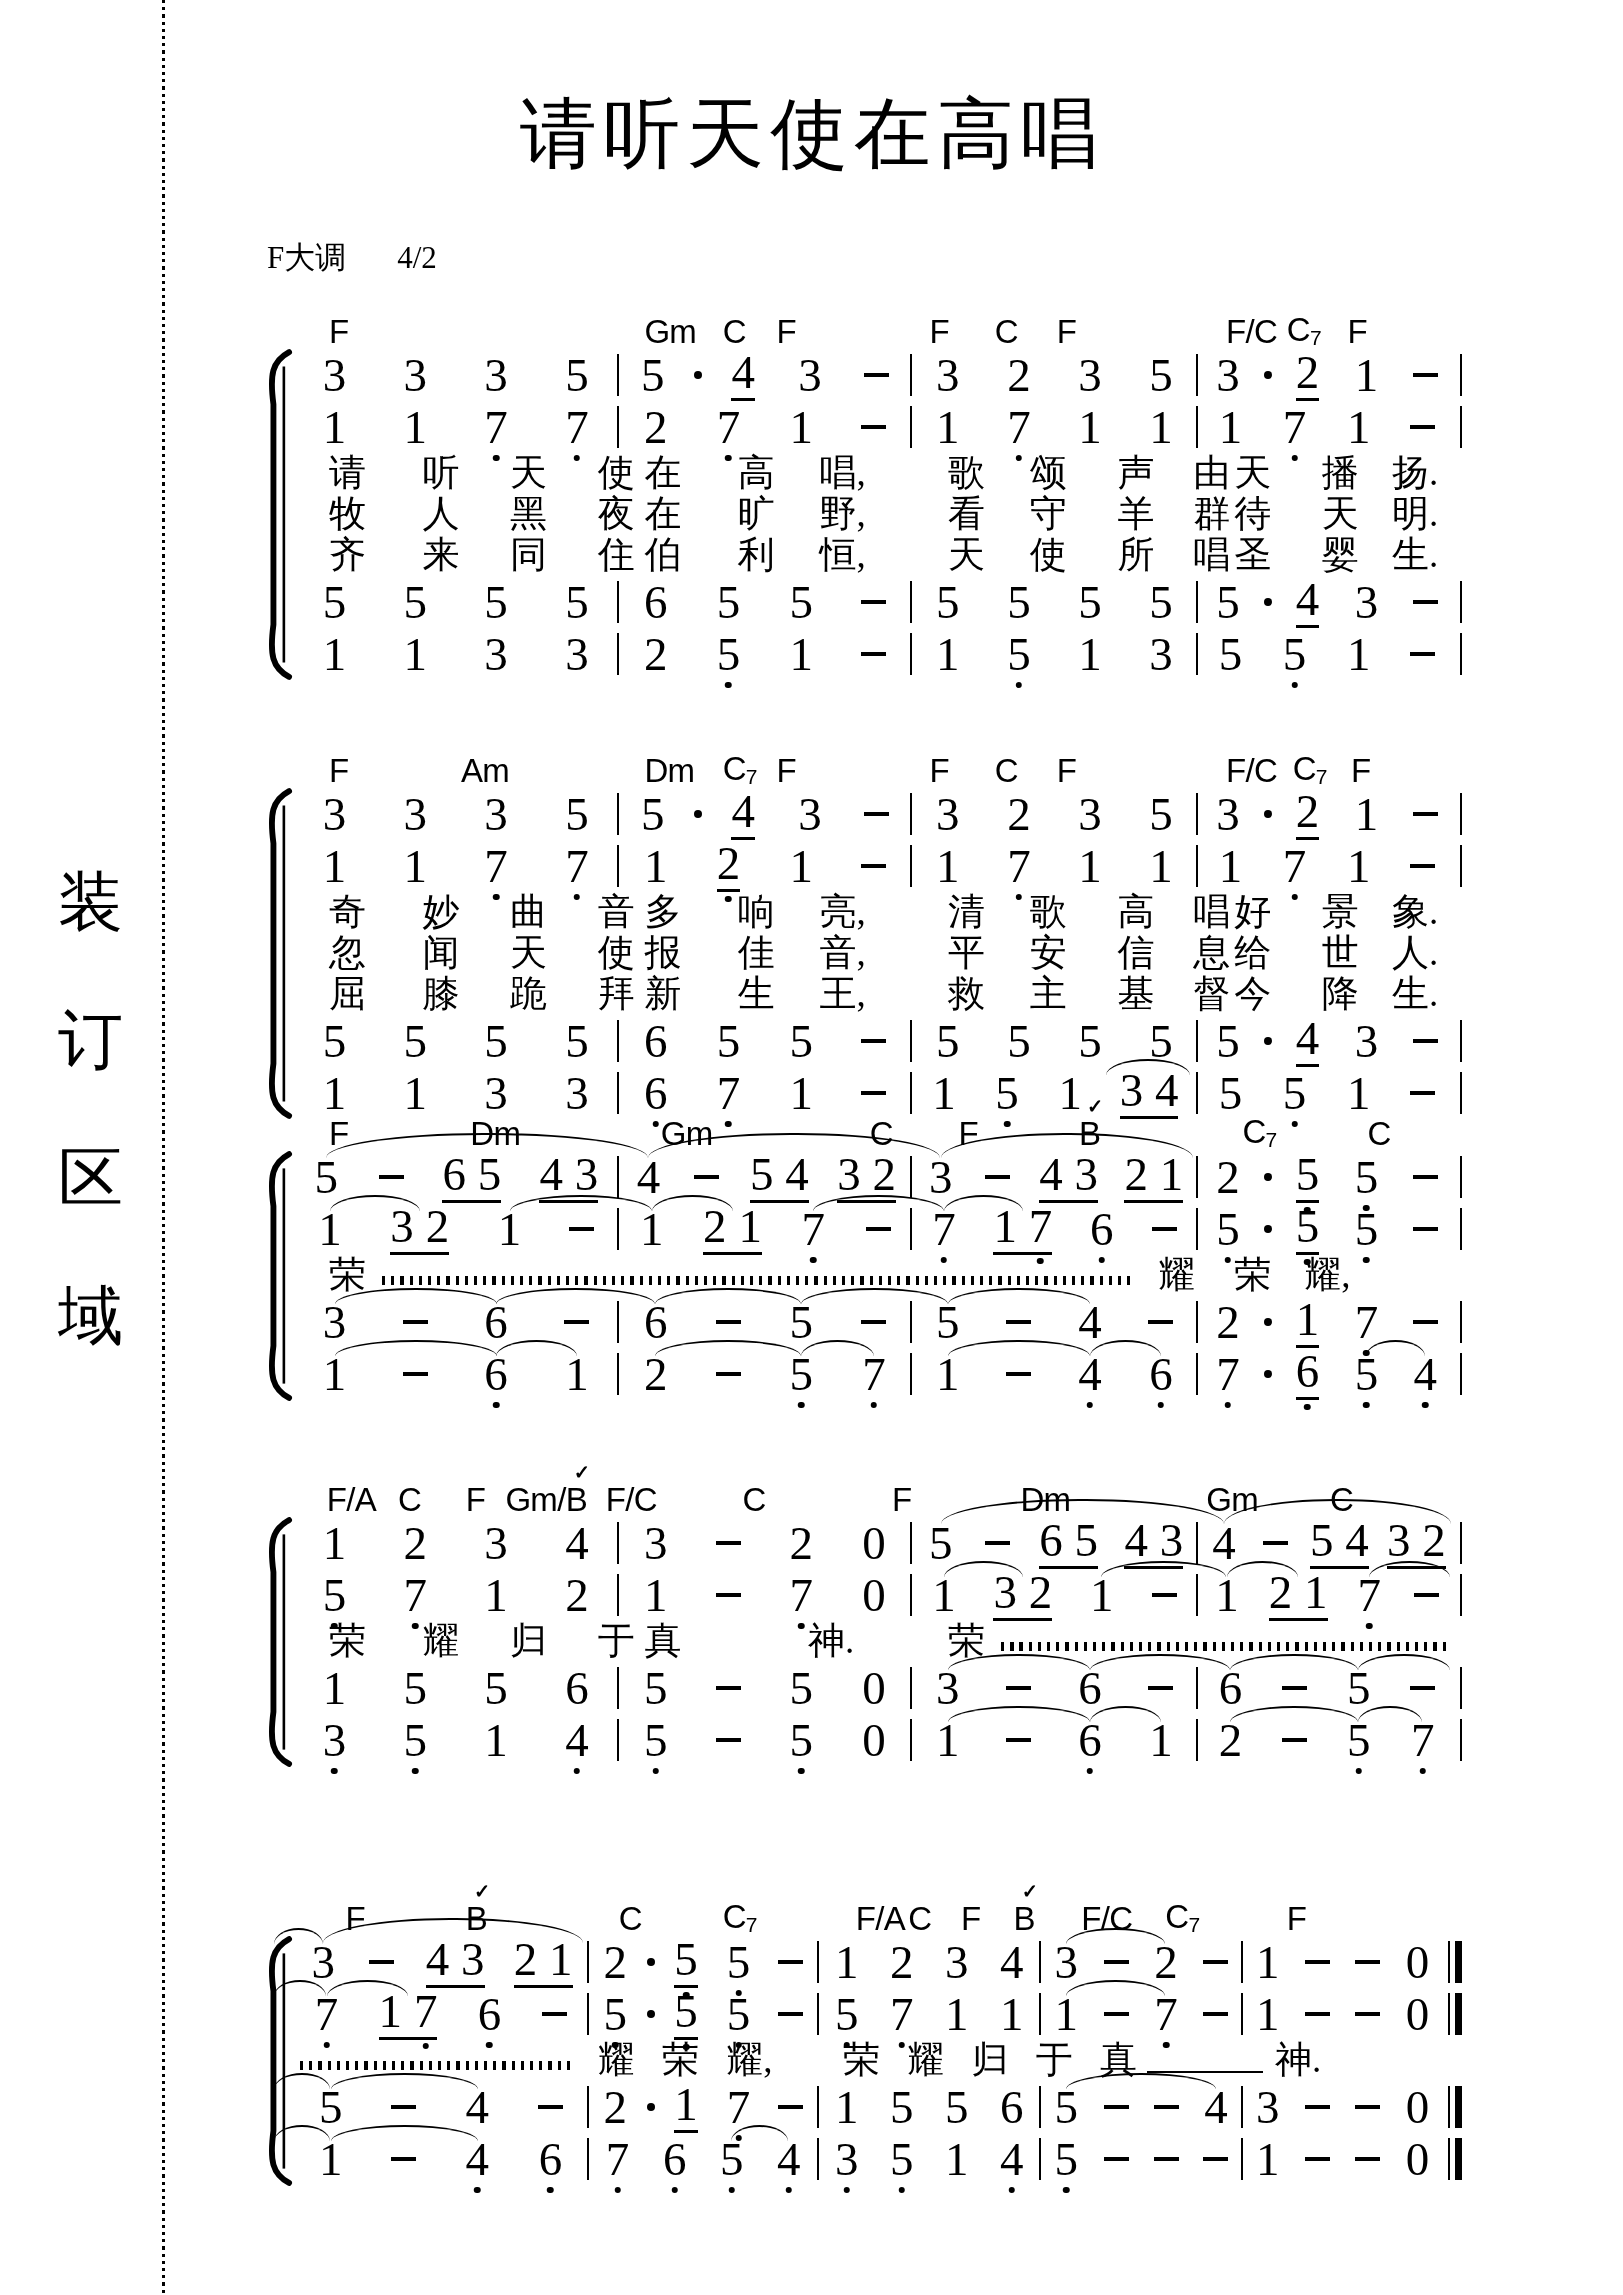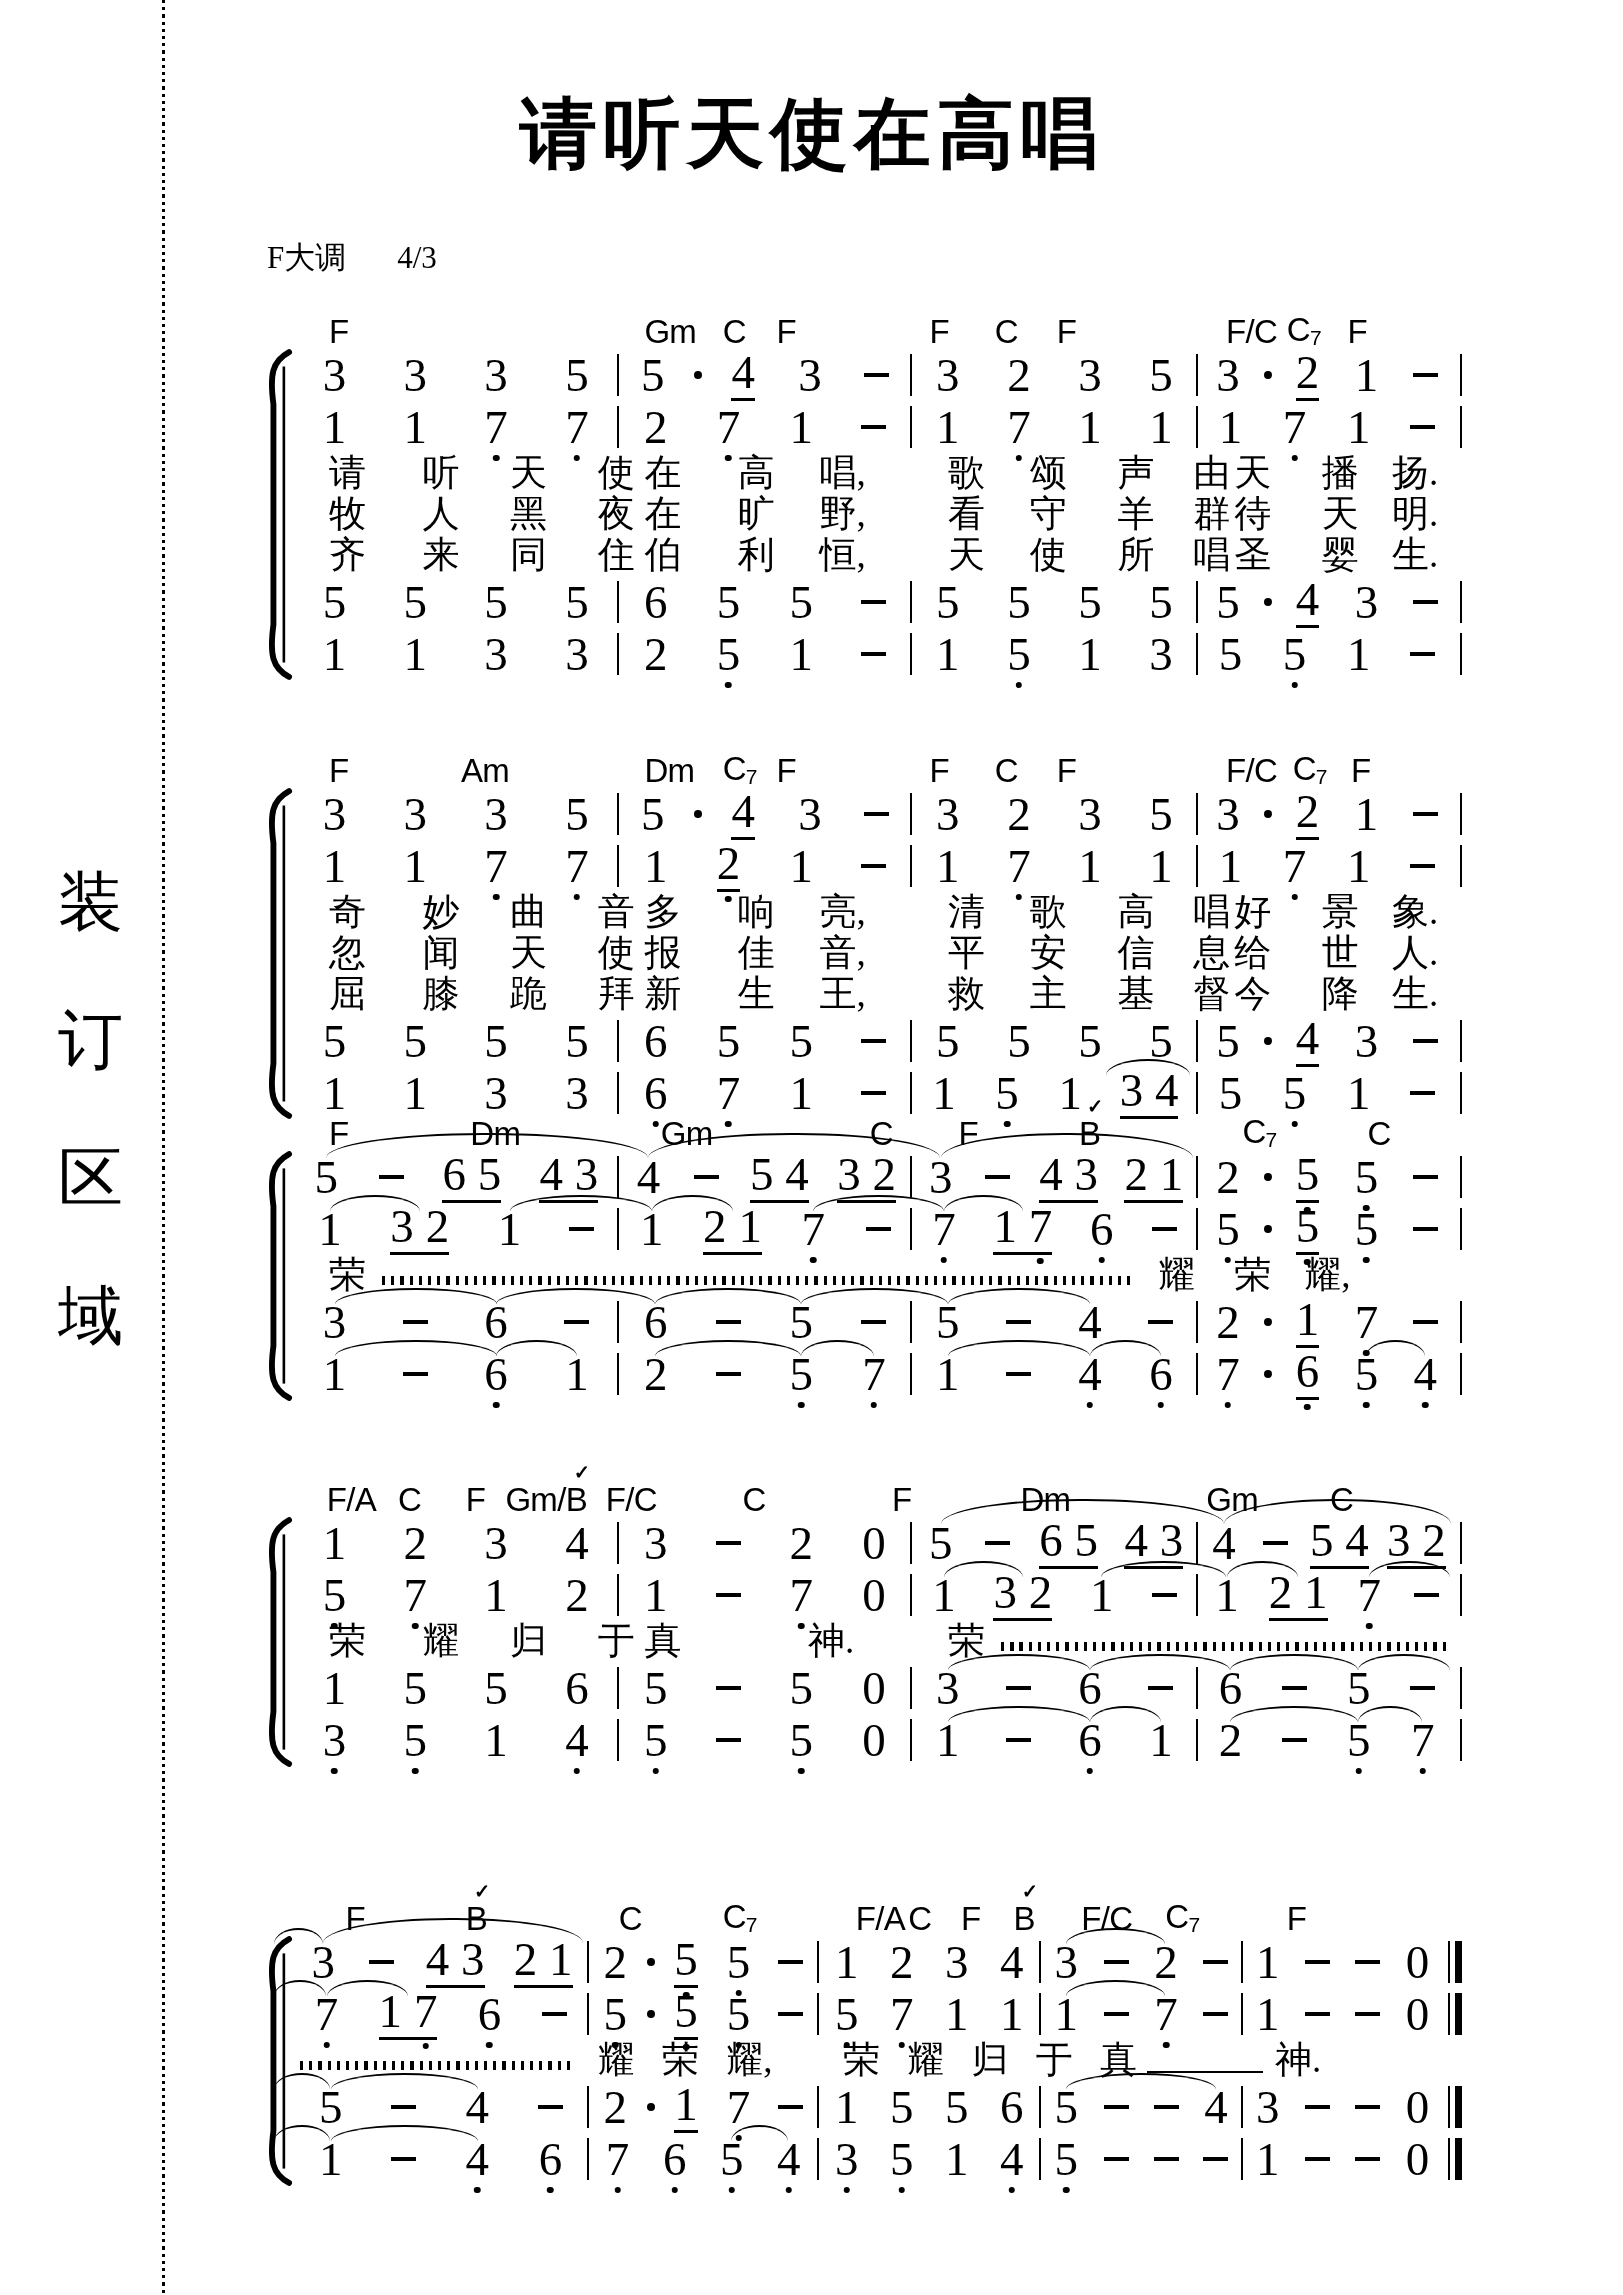--- a/index.html
+++ b/index.html
@@ -7,21 +7,21 @@
         font-family:"Liberation Serif",serif;color:#000;}
 
   
   .cutline{position:absolute;left:162px;top:0;bottom:0;width:3.3px;
            background:repeating-linear-gradient(180deg,#000 0 3.3px,transparent 3.3px 7.2px);}
   .binding{position:absolute;left:58px;top:870px;display:flex;flex-direction:column;
            gap:73px;font-size:65px;line-height:1;}
 
   
   .title{position:absolute;top:92px;left:0;width:1624px;text-align:center;
-         font-size:77px;letter-spacing:6.5px;line-height:1.1;font-weight:bold;}
+         font-size:77px;letter-spacing:6.5px;line-height:1.1;}
   .keyline{position:absolute;top:242px;left:267px;font-size:31px;display:flex;gap:51px;line-height:1;}
 
   
   .system{position:absolute;left:294px;width:1168px;}
   .chords{position:relative;height:42px;font-family:"Liberation Sans",sans-serif;
           font-size:33px;line-height:1;}
   .chord{position:absolute;bottom:1.3px;white-space:nowrap;letter-spacing:-0.7px;}
   .chord .sub{font-size:21px;vertical-align:-3.9px;}
   .chord .chk{position:absolute;right:-2.6px;top:-19.6px;font-size:19.6px;font-weight:bold;}
 
@@ -64,21 +64,21 @@
   <div class="cutline"></div>
   <div class="binding">
       <span>装</span>
       <span>订</span>
       <span>区</span>
       <span>域</span>
     </div>
   <div class="title">请听天使在高唱</div>
   <div class="keyline">
     <span>F大调</span>
-    <span>4/3</span>
+    <span>4/2</span>
   </div>
   <div>
       <div class="system" style="top: 307px;">
         <div class="chords">
           <span class="chord" style="left: 3%;">F</span>
           <span class="chord" style="left: 30%;">Gm</span>
           <span class="chord" style="left: 36.7%;">C</span>
           <span class="chord" style="left: 41.3%;">F</span>
           <span class="chord" style="left: 54.4%;">F</span>
           <span class="chord" style="left: 60%;">C</span>

